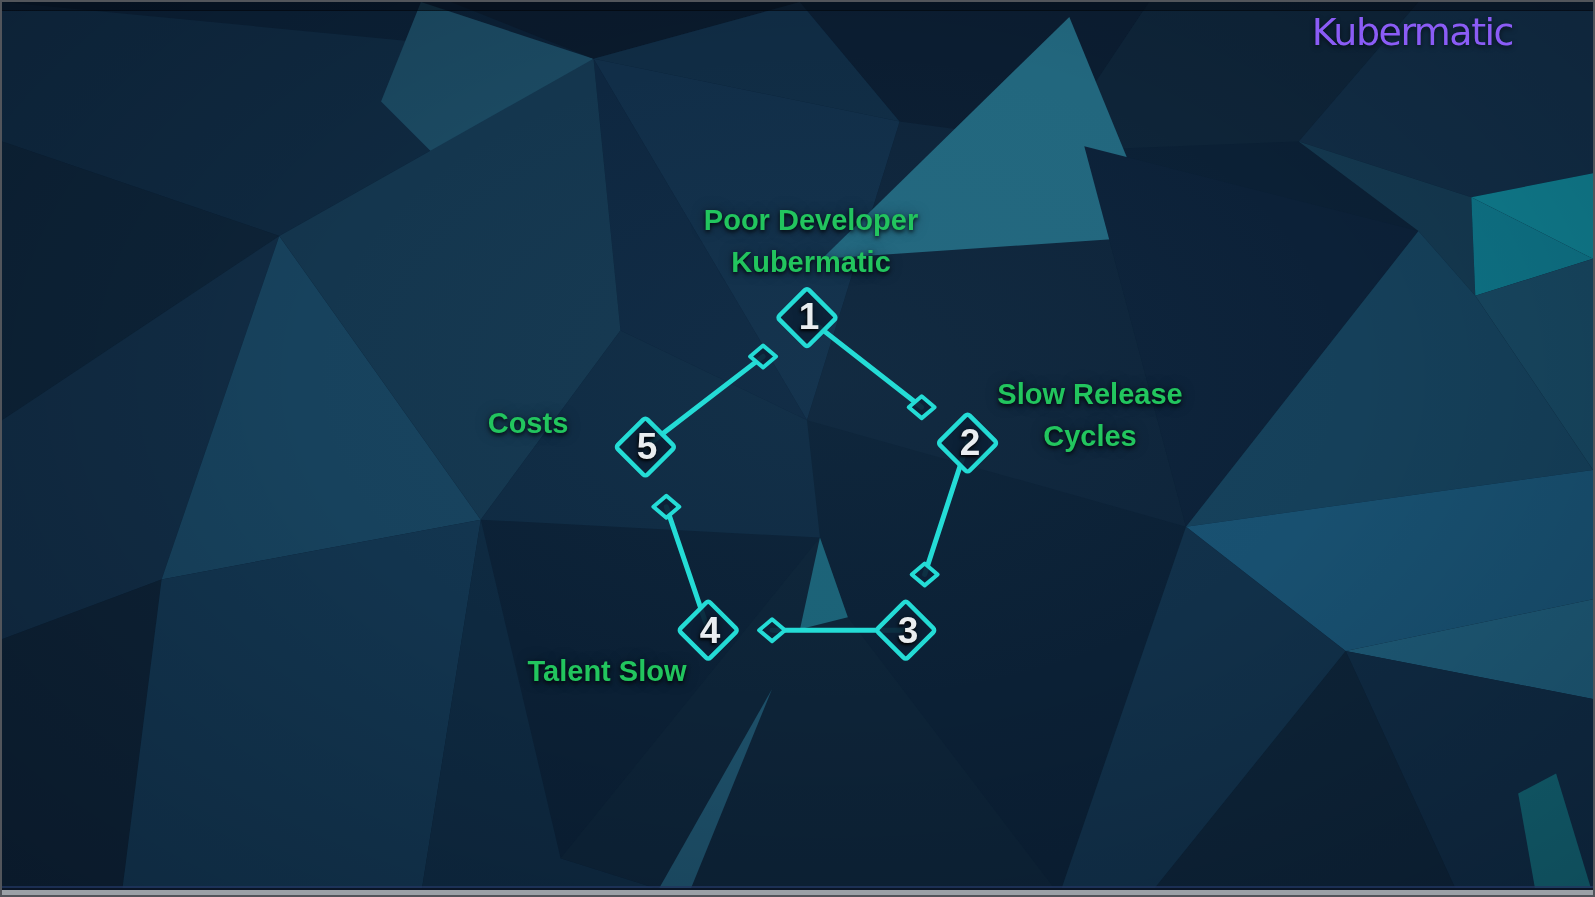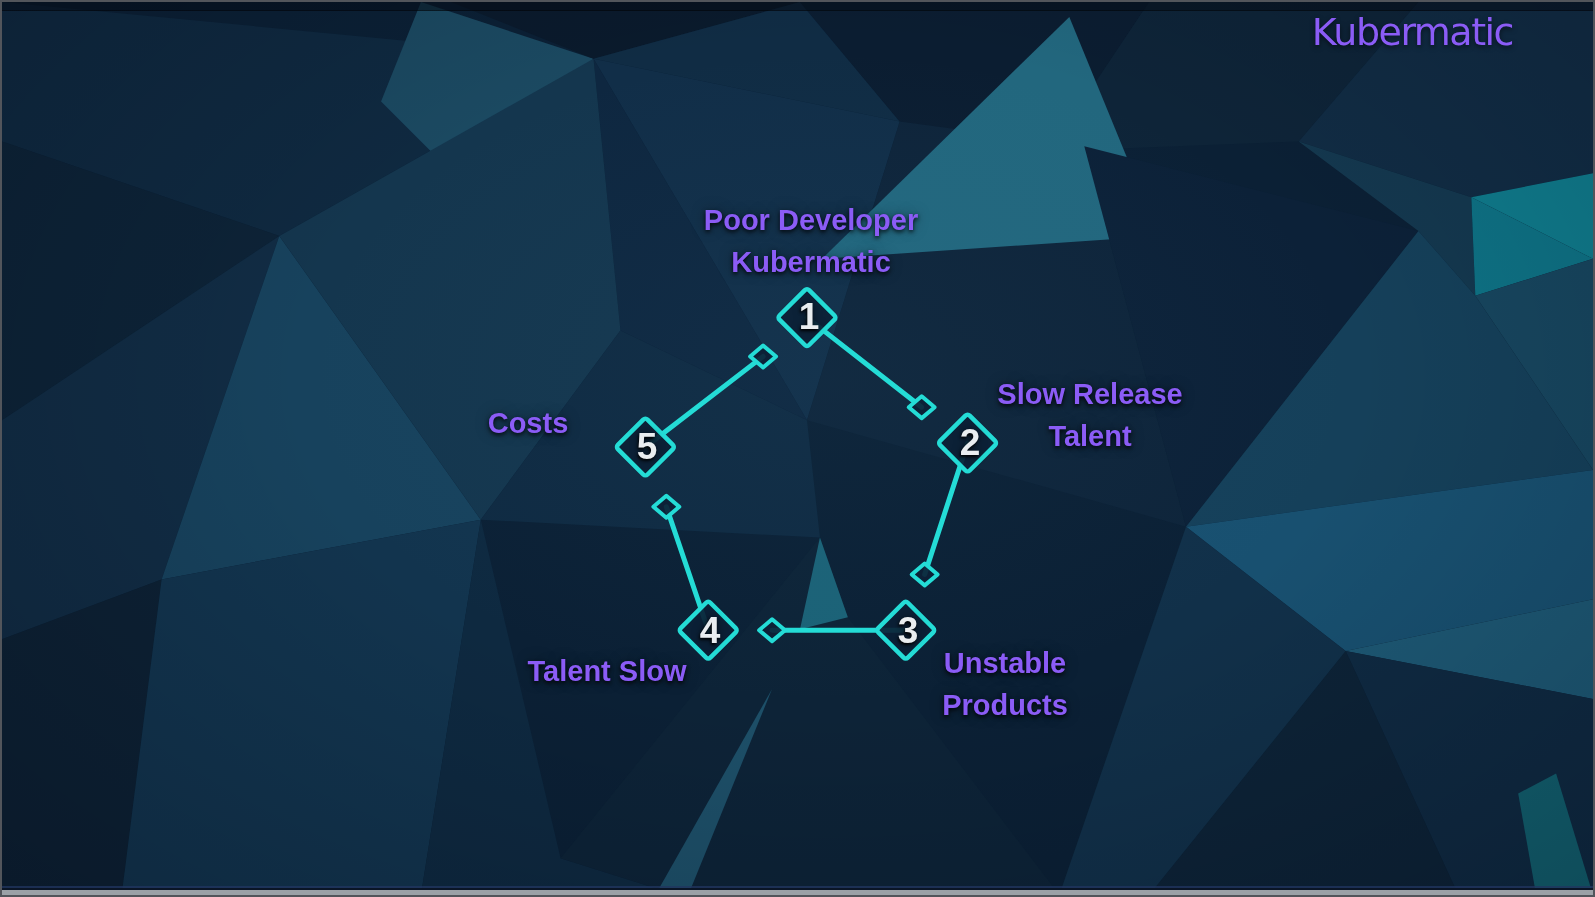--- a/index.html
+++ b/index.html
@@ -17,21 +17,21 @@
     pointer-events:none; }
   .logo {
     position:absolute; top:8px; right:80px;
     font-family:"DejaVu Sans", sans-serif; font-weight:normal;
     font-size:38px; letter-spacing:-1.5px; color:#8b5cf6;
     text-shadow:0 2px 5px rgba(0,0,0,0.55);
   }
   .node-label {
     position:absolute; transform:translate(-50%,-50%);
     text-align:center; white-space:nowrap;
-    color:#8b5cf6; font-size:29px; font-weight:bold; line-height:42px;
+    color:#22c55e; font-size:29px; font-weight:bold; line-height:42px;
     text-shadow:0 2px 4px rgba(0,0,0,0.85), 0 0 14px rgba(0,0,0,0.35);
   }
   .node-number {
     position:absolute; transform:translate(-50%,-54%);
     color:#e9edf0; font-size:37px; font-weight:bold;
     text-shadow:-1px 2px 3px rgba(0,0,0,0.9), 0 0 8px rgba(0,0,0,0.5);
   }
   .bottom-bar {
     position:absolute; left:0; right:0; bottom:0; height:5px;
     background:#9ba1a7;
@@ -115,25 +115,21 @@
   <div class="node-number" style="left:906px;top:631px">3</div>
   <div class="node-number" style="left:708px;top:631px">4</div>
   <div class="node-number" style="left:645px;top:447px">5</div>
 
   <div class="node-label" style="left:809px;top:239px">
     <div>Poor Developer</div>
     <div>Kubermatic</div>
   </div>
   <div class="node-label" style="left:1088px;top:413px">
     <div>Slow Release</div>
-    <div>Talent</div>
-  </div>
-  <div class="node-label" style="left:1003px;top:682px">
-    <div>Unstable</div>
-    <div>Products</div>
+    <div>Cycles</div>
   </div>
   <div class="node-label" style="left:605px;top:669px">
     <div>Talent Slow</div>
   </div>
   <div class="node-label" style="left:526px;top:421px">
     <div>Costs</div>
   </div>
 
   <div class="logo">Kubermatic</div>
 

